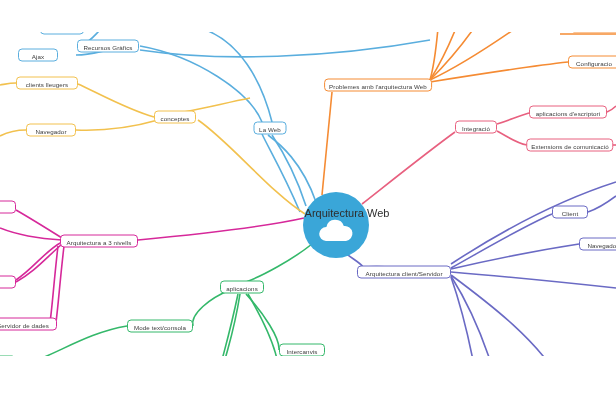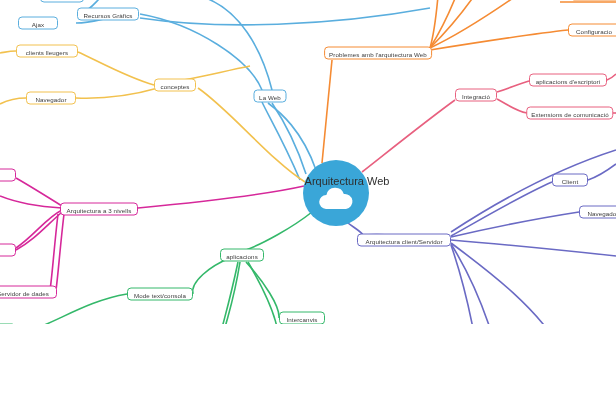--- a/index.html
+++ b/index.html
@@ -10,20 +10,21 @@
   }
   body {
     font-family: "Liberation Sans", sans-serif;
   }
   #canvas {
     position: relative;
     width: 616px;
     height: 324px;
     overflow: hidden;
     background: #ffffff;
+    margin-top: 32px;
   }
   #edges {
     position: absolute;
     left: 0;
     top: 0;
     width: 616px;
     height: 415px;
   }
   .node {
     position: absolute;

